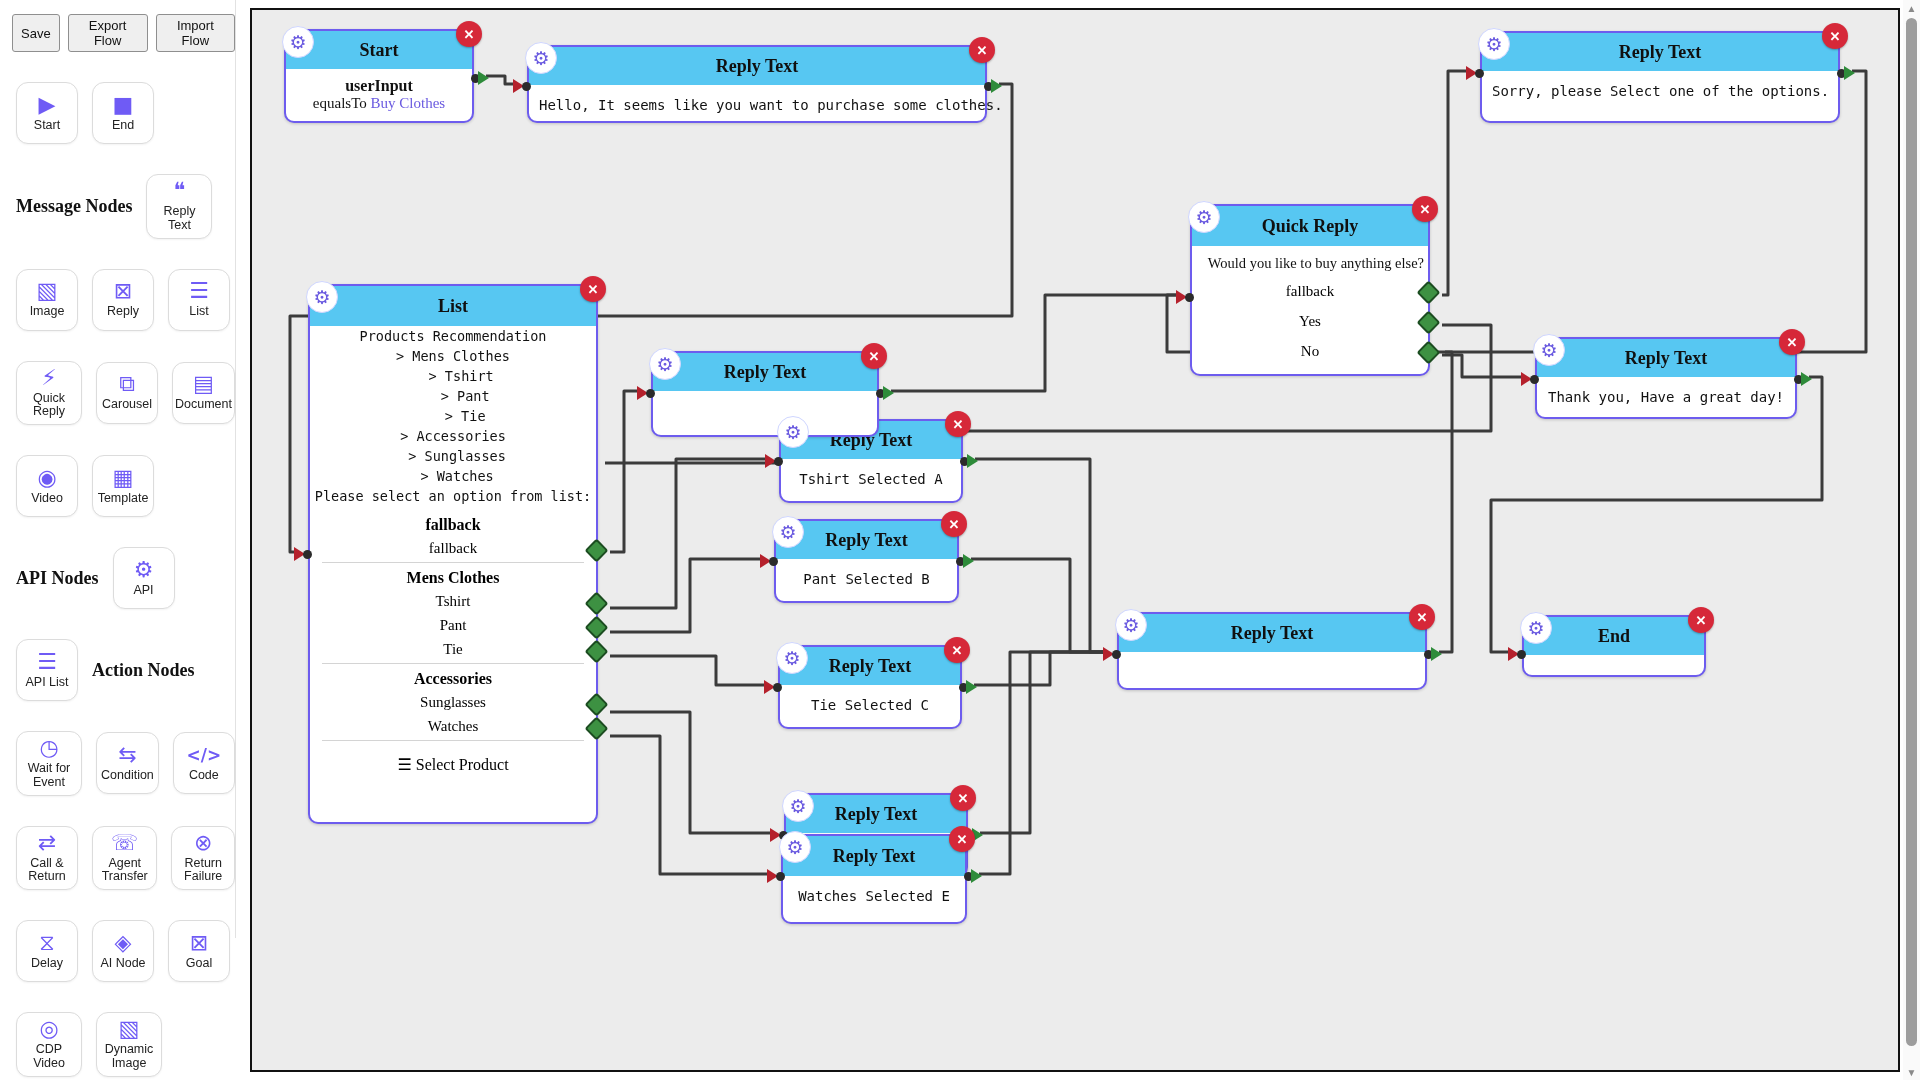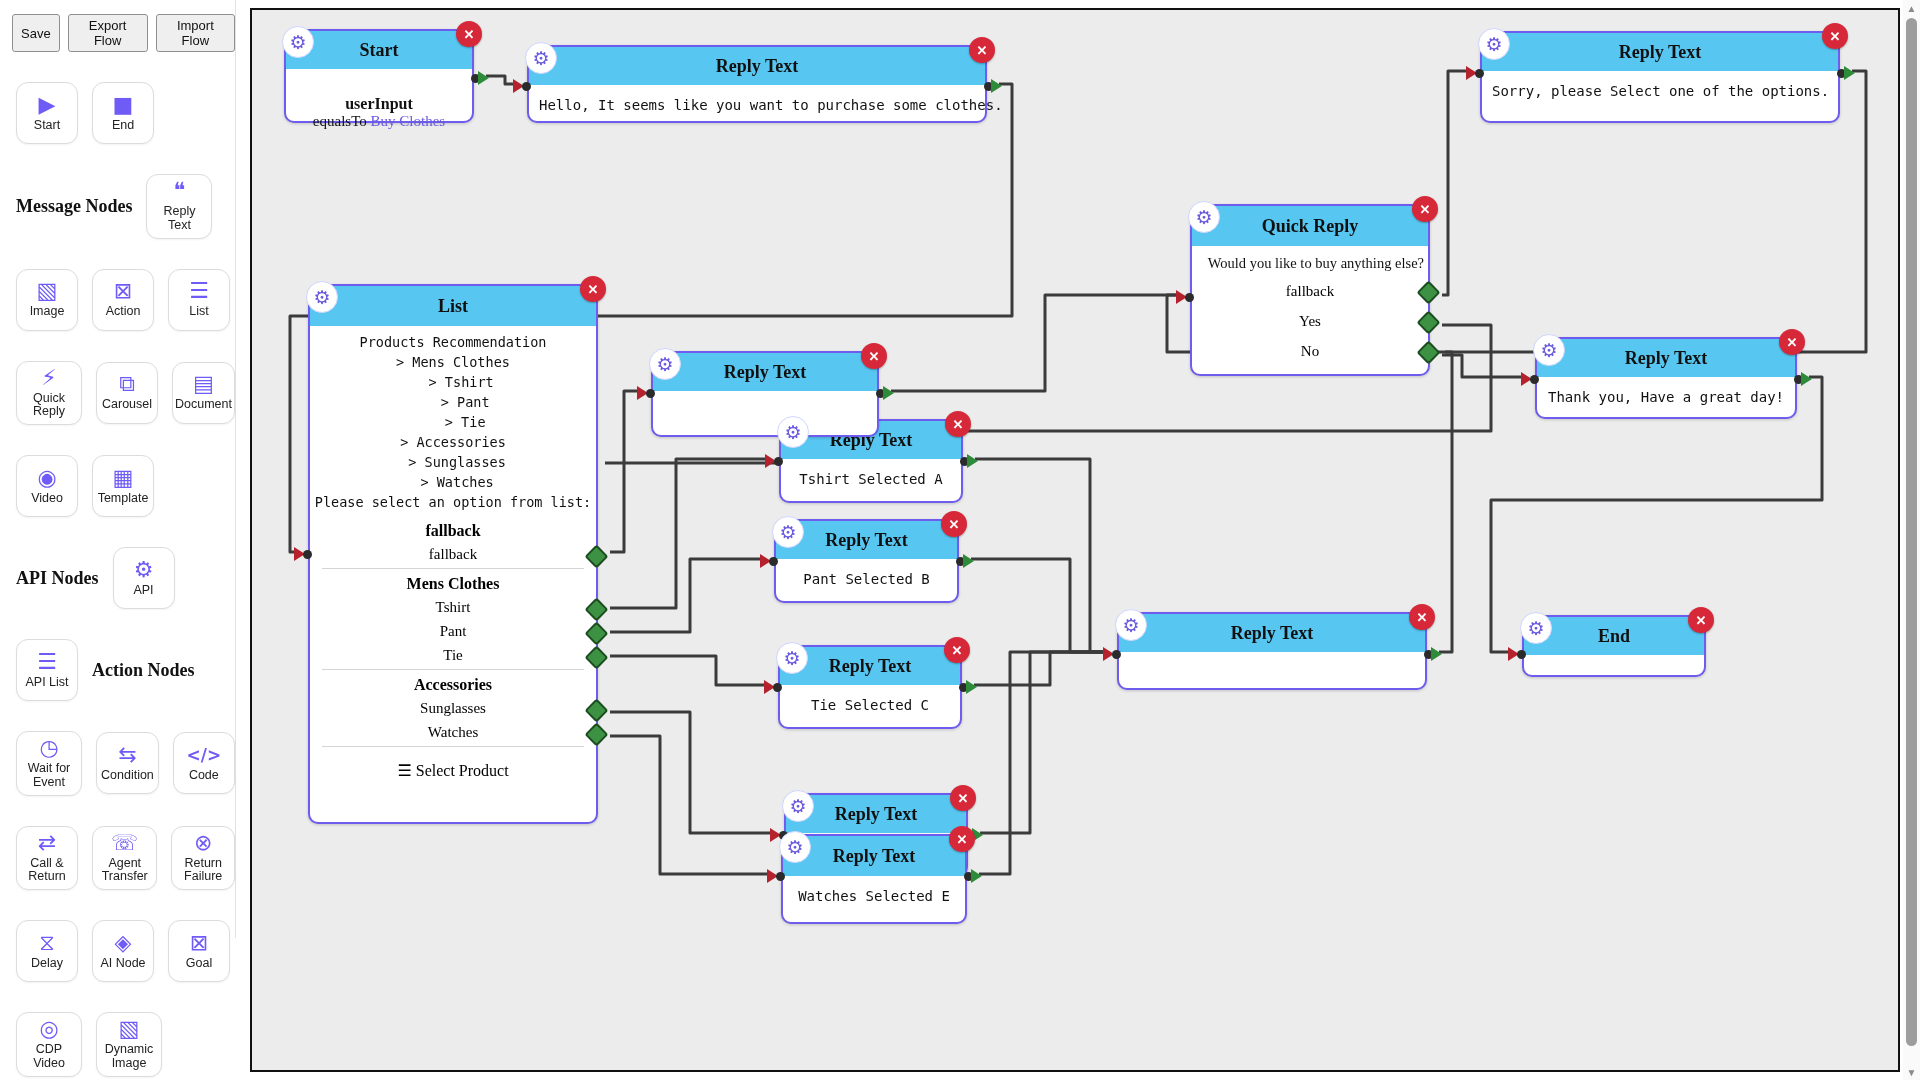--- a/index.html
+++ b/index.html
@@ -31,21 +31,21 @@
     border:1px solid #cfd6ff;display:flex;align-items:center;justify-content:center;color:#6a5ae0;
     font-size:19px;cursor:pointer;z-index:3;font-family:"DejaVu Sans",sans-serif;}
   .close{position:absolute;right:-10px;top:-10px;width:26px;height:26px;border-radius:50%;background:#d62839;
     color:#fff;display:flex;align-items:center;justify-content:center;font-size:13px;font-weight:bold;
     cursor:pointer;z-index:3;box-shadow:0 1px 2px rgba(0,0,0,.3);}
   .nbody{text-align:center;}
   .mono{font-family:"DejaVu Sans Mono","Liberation Mono",monospace;font-size:14px;color:#111;
     white-space:nowrap;padding:12px 10px;}
   .serif{font-family:"Liberation Serif",serif;color:#111;}
   .intro{font-family:"DejaVu Sans Mono","Liberation Mono",monospace;font-size:13.5px;color:#111;
-    padding-top:6px;}
+    }
   .intro div{height:20px;line-height:20px;white-space:pre;text-align:center;}
   .gheading{font-family:"Liberation Serif",serif;font-weight:bold;font-size:16px;text-align:center;
     height:24px;line-height:26px;}
   .goption{font-family:"Liberation Serif",serif;font-size:15px;text-align:center;height:24px;
     line-height:24px;position:relative;}
   .qoption{font-family:"Liberation Serif",serif;font-size:15px;text-align:center;height:30px;
     line-height:30px;position:relative;}
   .divider{border-top:1px solid #d4d4d4;margin:2px 12px;}
   .lfooter{font-family:"Liberation Serif",serif;font-size:16px;text-align:center;padding-top:12px;}
   .link{color:#6a5ae0;}
@@ -94,21 +94,21 @@
           <div class="plabel">Reply Text</div>
         </div>
       </div>
       <div class="prow">
         <div class="pcard">
           <div class="picon">▧</div>
           <div class="plabel">Image</div>
         </div>
         <div class="pcard">
           <div class="picon">⊠</div>
-          <div class="plabel">Action</div>
+          <div class="plabel">Reply</div>
         </div>
         <div class="pcard">
           <div class="picon">☰</div>
           <div class="plabel">List</div>
         </div>
       </div>
       <div class="prow">
         <div class="pcard">
           <div class="picon">⚡</div>
           <div class="plabel">Quick Reply</div>
@@ -269,21 +269,21 @@
         </div>
         <div class="outcap" style="top: 32px;">
           <div class="dot"></div>
           <div class="tri"></div>
         </div>
       </div>
       <div class="node" style="left: 32px; top: 19px; width: 190px; height: 94px;">
         <div class="gear">⚙</div>
         <div class="close">✕</div>
         <div class="nheader" style="height: 38px;">Start</div>
-        <div class="nbody" style="padding: 26px 6px;">
+        <div class="nbody" style="padding: 8px 6px;">
           <div class="serif" style="font-weight: bold; font-size: 16px;">userInput</div>
           <div class="serif" style="font-size: 15px;"><span>equalsTo </span><span class="link">Buy Clothes</span></div>
         </div>
         <div class="outcap" style="top: 40px;">
           <div class="dot"></div>
           <div class="tri"></div>
         </div>
       </div>
       <div class="node" style="left: 527px; top: 409px; width: 184px; height: 84px;">
         <div class="gear">⚙</div>

